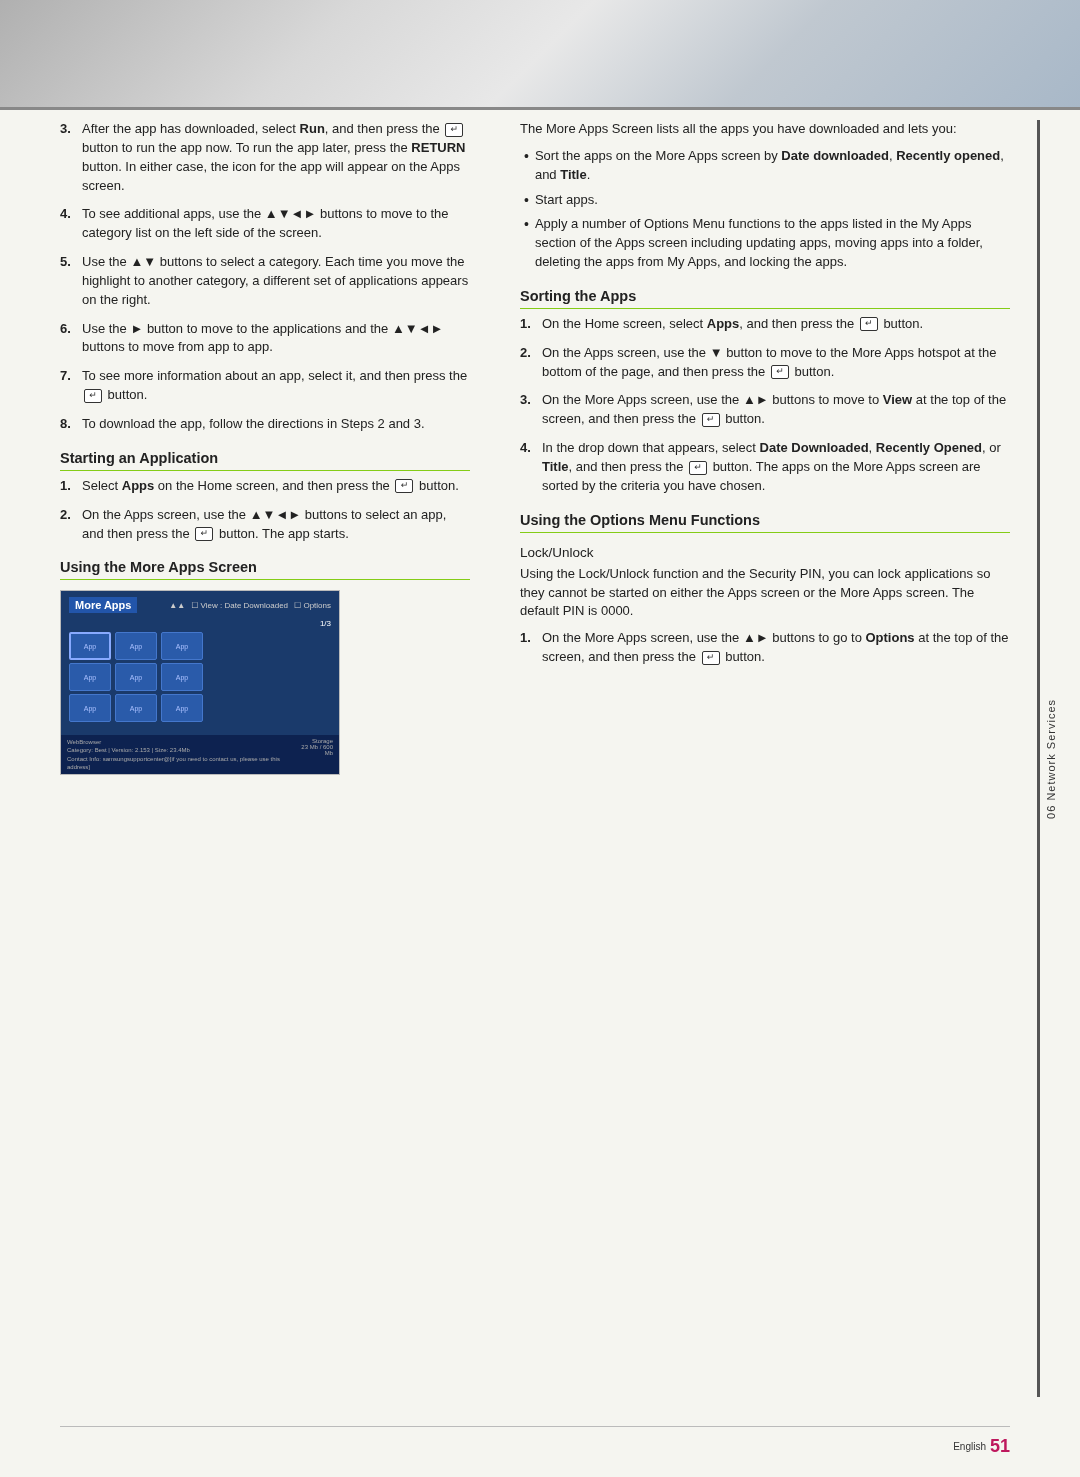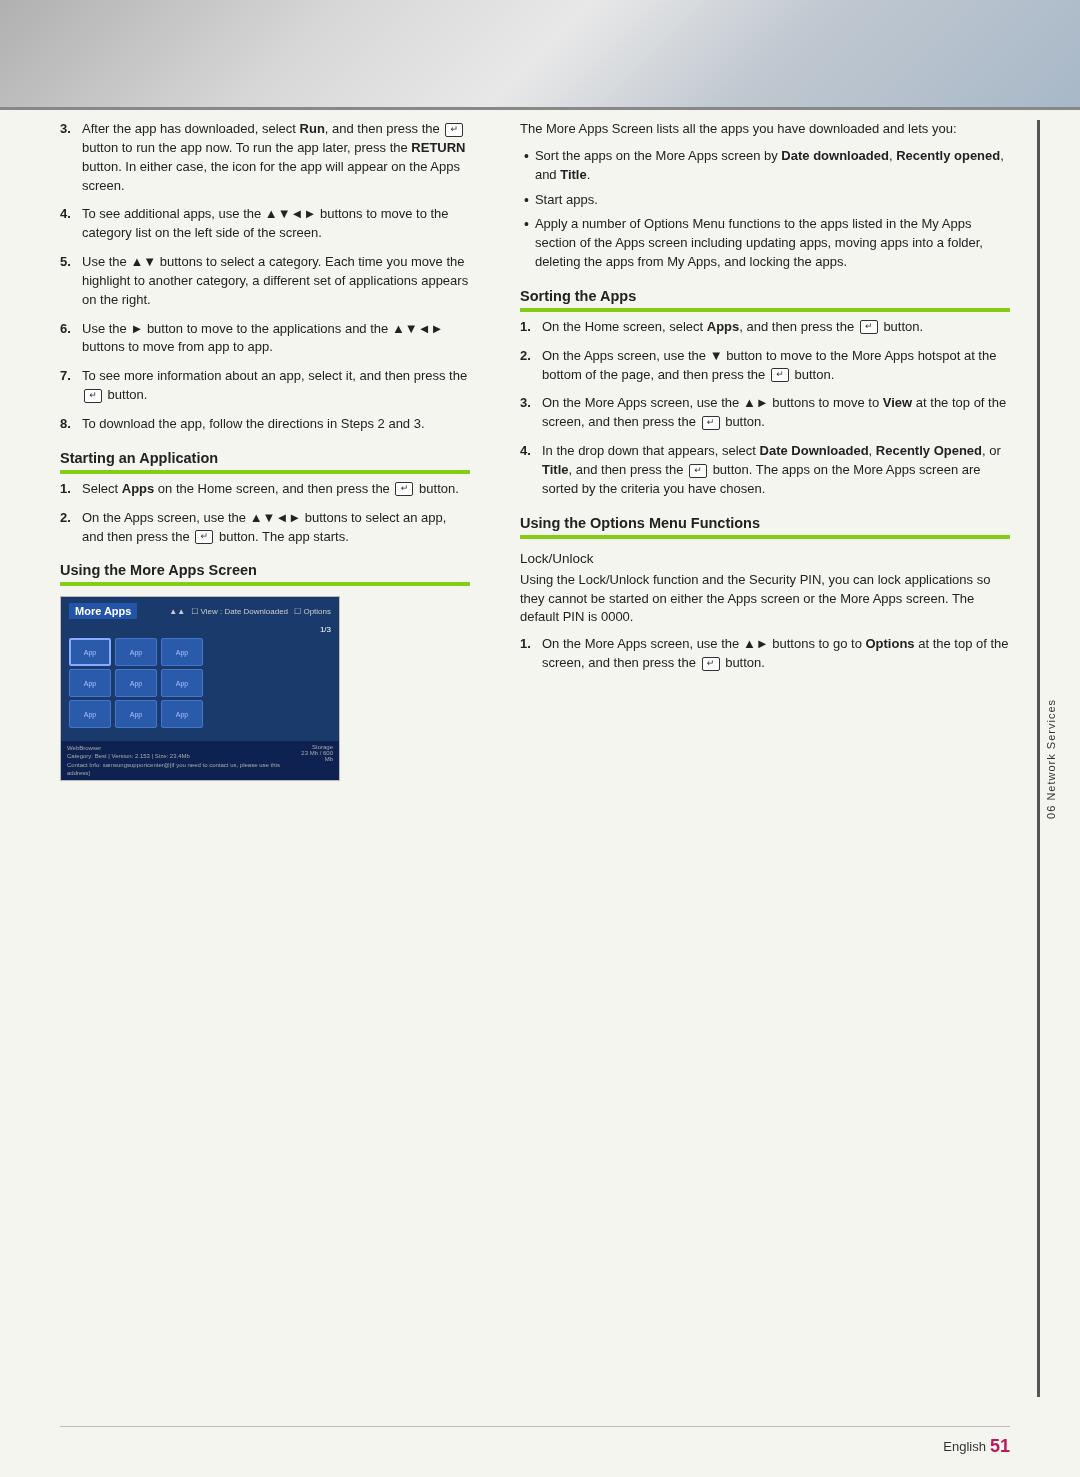--- a/index.html
+++ b/index.html
@@ -95,21 +95,21 @@
       line-height: 1.45;
     }
 
     
     .section-heading {
       font-size: 14.5px;
       font-weight: bold;
       margin-top: 16px;
       margin-bottom: 6px;
       padding-bottom: 4px;
-      border-bottom: 4px solid #84cc16;
+      border-bottom: 1px solid #84cc16;
     }
 
     .sub-heading {
       font-size: 13.5px;
       font-weight: normal;
       margin-top: 12px;
       margin-bottom: 5px;
     }
 
     
@@ -250,21 +250,21 @@
     .footer {
       position: absolute;
       bottom: 20px;
       left: 60px;
       right: 70px;
       display: flex;
       justify-content: flex-end;
       align-items: center;
     }
     .footer-text {
-      font-size: 13px;
+      font-size: 10px;
       color: #333;
     }
     .footer-num {
       font-size: 18px;
       font-weight: bold;
       color: #be185d;
       margin-left: 4px;
     }
     .footer-rule {
       position: absolute;

